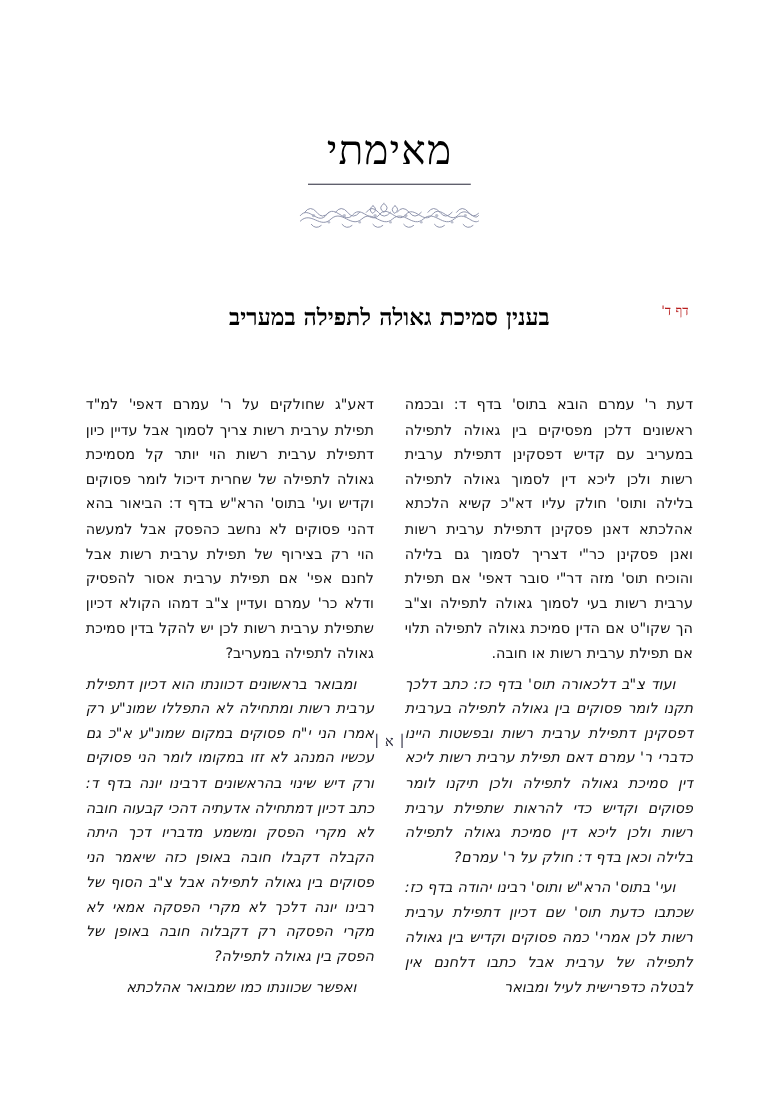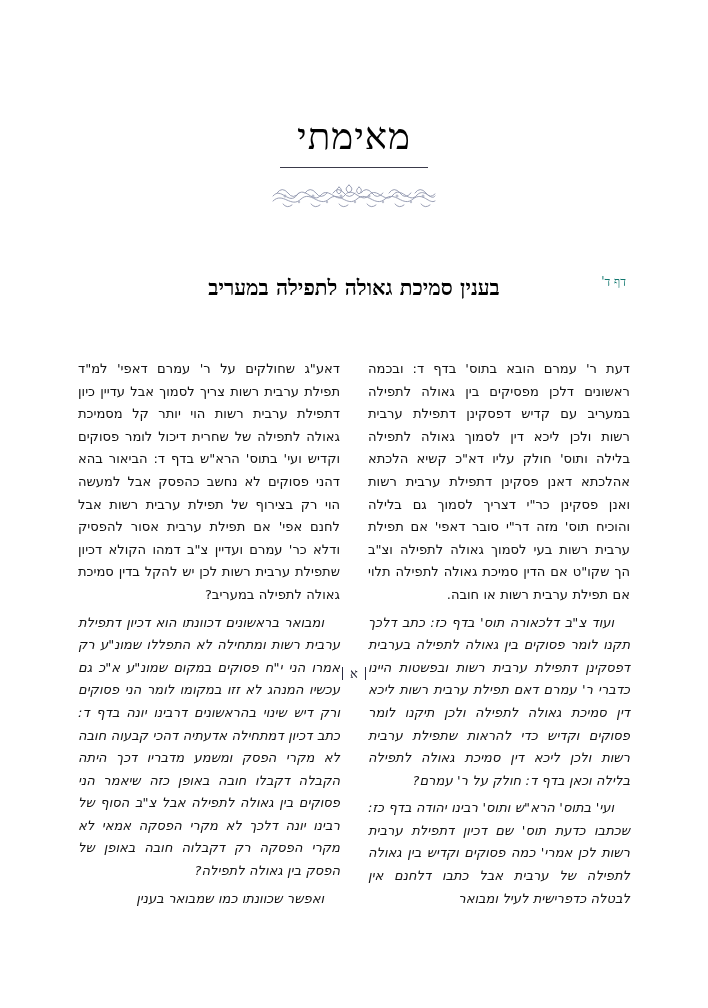--- a/index.html
+++ b/index.html
@@ -60,21 +60,21 @@
     position: relative;
     margin-top: 66px;
     height: 52px;
   }
   .daf-marker {
     position: absolute;
     right: 82px;
     top: 0px;
     font-family: "DejaVu Serif", "Liberation Serif", serif;
     font-size: 12px;
-    color: #0f766e;
+    color: #b91c1c;
     direction: rtl;
     white-space: nowrap;
   }
   .section-heading {
     text-align: center;
     font-family: "DejaVu Serif", "Liberation Serif", serif;
     font-size: 21px;
     font-weight: 700;
     color: #000000;
     direction: rtl;
@@ -188,21 +188,21 @@
 
     <div class="col">
       <p class="para last-right">דעת ר' עמרם הובא בתוס' בדף ד: ובכמה ראשונים דלכן מפסיקים בין גאולה לתפילה במעריב עם קדיש דפסקינן דתפילת ערבית רשות ולכן ליכא דין לסמוך גאולה לתפילה בלילה ותוס' חולק עליו דא"כ קשיא הלכתא אהלכתא דאנן פסקינן דתפילת ערבית רשות ואנן פסקינן כר"י דצריך לסמוך גם בלילה והוכיח תוס' מזה דר"י סובר דאפי' אם תפילת ערבית רשות בעי לסמוך גאולה לתפילה וצ"ב הך שקו"ט אם הדין סמיכת גאולה לתפילה תלוי אם תפילת ערבית רשות או חובה.</p>
       <p class="para indent last-right">ועוד צ"ב דלכאורה תוס' בדף כז: כתב דלכך תקנו לומר פסוקים בין גאולה לתפילה בערבית דפסקינן דתפילת ערבית רשות ובפשטות היינו כדברי ר' עמרם דאם תפילת ערבית רשות ליכא דין סמיכת גאולה לתפילה ולכן תיקנו לומר פסוקים וקדיש כדי להראות שתפילת ערבית רשות ולכן ליכא דין סמיכת גאולה לתפילה בלילה וכאן בדף ד: חולק על ר' עמרם?</p>
       <p class="para indent last-right">ועי' בתוס' הרא"ש ותוס' רבינו יהודה בדף כז: שכתבו כדעת תוס' שם דכיון דתפילת ערבית רשות לכן אמרי' כמה פסוקים וקדיש בין גאולה לתפילה של ערבית אבל כתבו דלחנם אין לבטלה כדפרישית לעיל ומבואר</p>
     </div>
 
     <div class="col">
       <p class="para last-right">דאע"ג שחולקים על ר' עמרם דאפי' למ"ד תפילת ערבית רשות צריך לסמוך אבל עדיין כיון דתפילת ערבית רשות הוי יותר קל מסמיכת גאולה לתפילה של שחרית דיכול לומר פסוקים וקדיש ועי' בתוס' הרא"ש בדף ד: הביאור בהא דהני פסוקים לא נחשב כהפסק אבל למעשה הוי רק בצירוף של תפילת ערבית רשות אבל לחנם אפי' אם תפילת ערבית אסור להפסיק ודלא כר' עמרם ועדיין צ"ב דמהו הקולא דכיון שתפילת ערבית רשות לכן יש להקל בדין סמיכת גאולה לתפילה במעריב?</p>
       <p class="para indent last-right">ומבואר בראשונים דכוונתו הוא דכיון דתפילת ערבית רשות ומתחילה לא התפללו שמונ"ע רק אמרו הני י"ח פסוקים במקום שמונ"ע א"כ גם עכשיו המנהג לא זזו במקומו לומר הני פסוקים ורק דיש שינוי בהראשונים דרבינו יונה בדף ד: כתב דכיון דמתחילה אדעתיה דהכי קבעוה חובה לא מקרי הפסק ומשמע מדבריו דכך היתה הקבלה דקבלו חובה באופן כזה שיאמר הני פסוקים בין גאולה לתפילה אבל צ"ב הסוף של רבינו יונה דלכך לא מקרי הפסקה אמאי לא מקרי הפסקה רק דקבלוה חובה באופן של הפסק בין גאולה לתפילה?</p>
-      <p class="para indent last-right">ואפשר שכוונתו כמו שמבואר בענין</p>
+      <p class="para indent last-right">ואפשר שכוונתו כמו שמבואר אהלכתא</p>
     </div>
 
   </div>
 
   <div class="folio">
     <span class="folio-inner">
       <span class="folio-bar"></span>
       <span>א</span>
       <span class="folio-bar"></span>
     </span>

